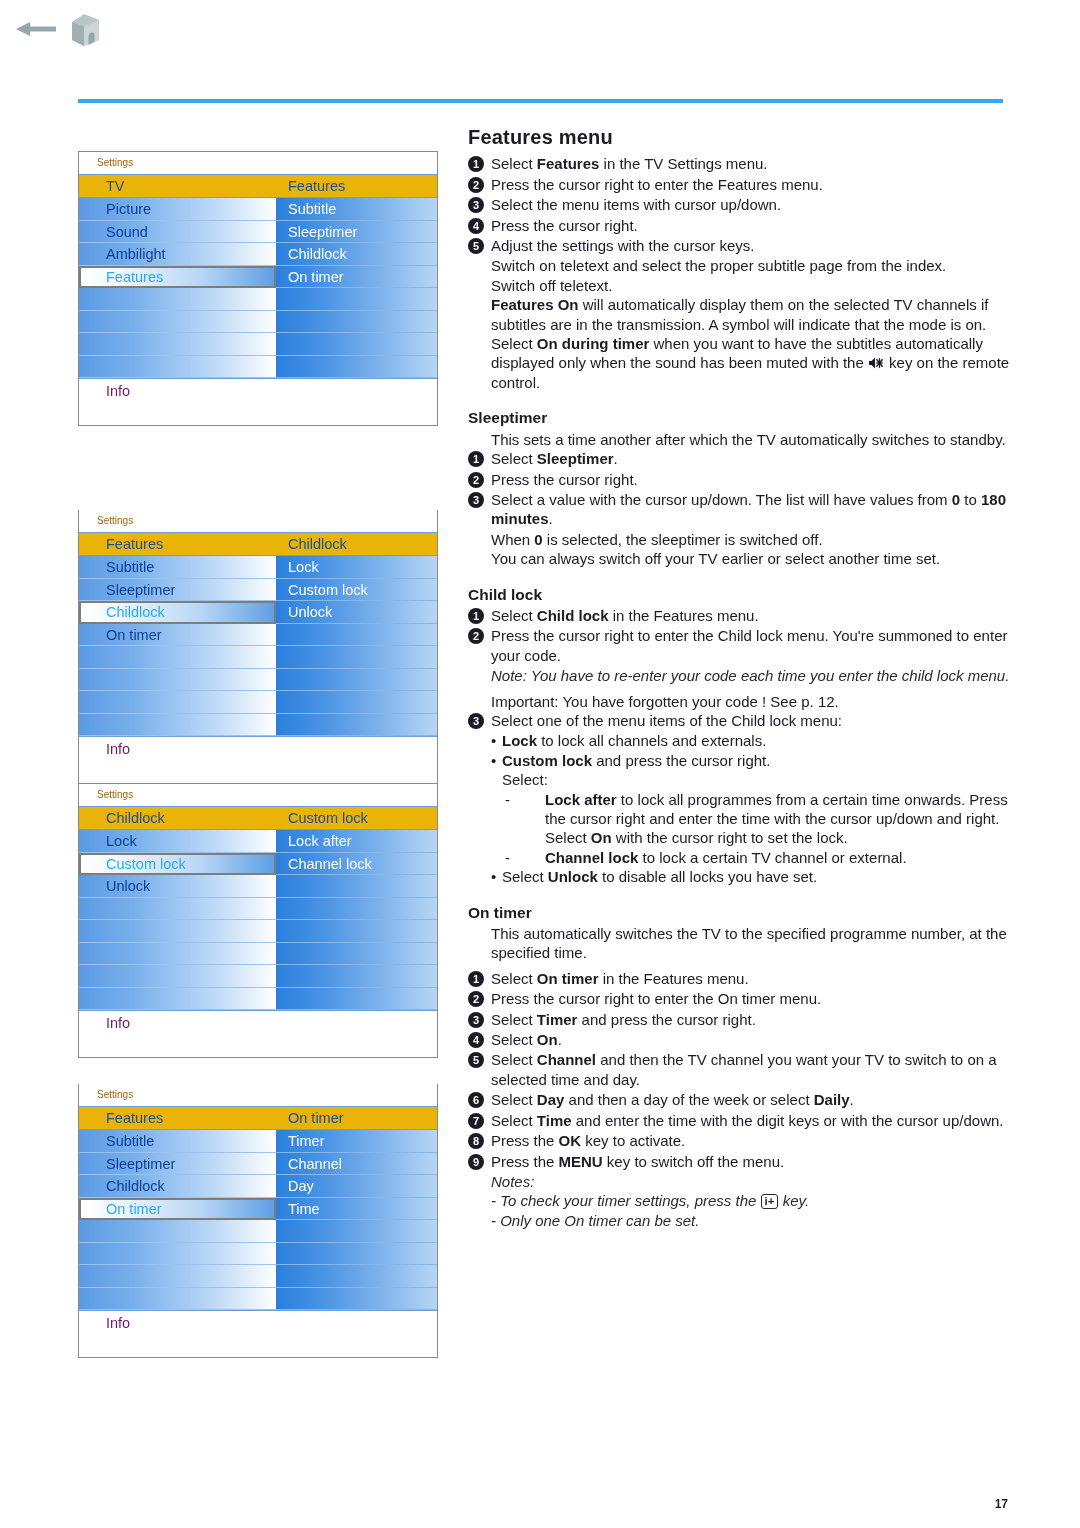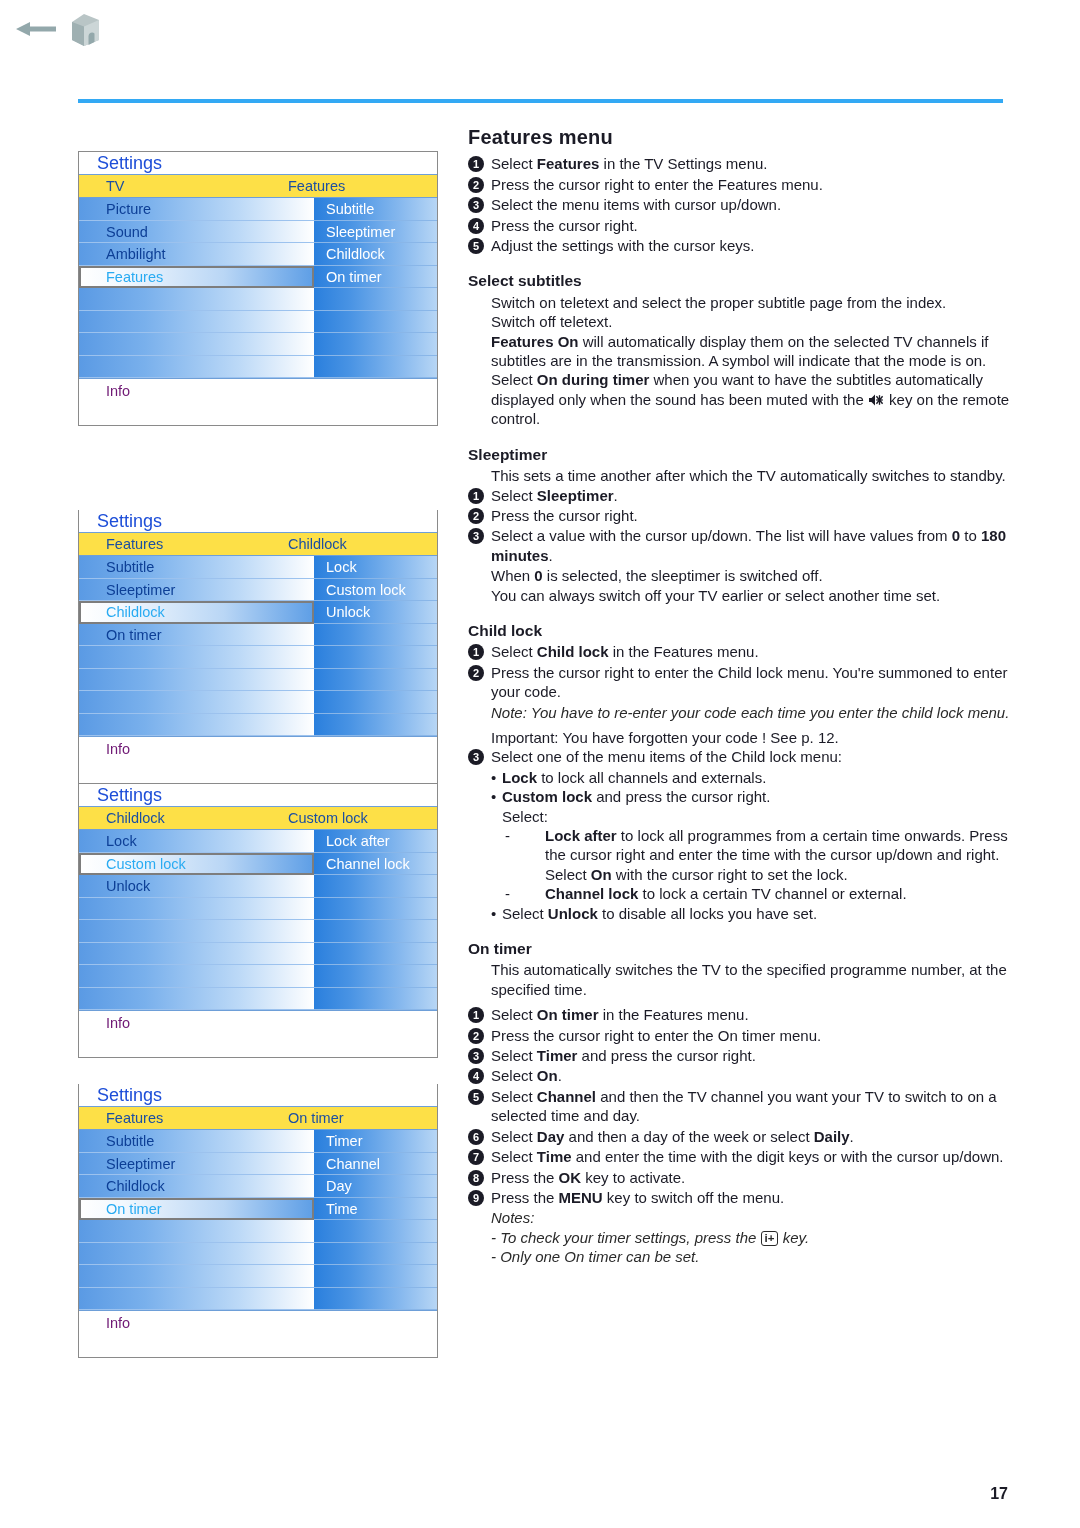--- a/index.html
+++ b/index.html
@@ -30,35 +30,35 @@
     box-sizing:border-box;
     width:360px;
     margin-bottom:0;
   }
   .menu + .menu{border-top:none;}
   .menu.gap{margin-top:84px;}
   .menu.gap2{margin-top:26px;}
 
   .m-title{
     height:22px;line-height:22px;
-    font-size:18px;color:#1d4ed8;
+    font-size:10px;color:#a16207;
     padding-left:18px;
     border-bottom:1px solid #6e9fd8;
     background:#fff;
   }
   .m-heads{
     display:flex;height:22px;line-height:22px;
-    font-size:14.5px;color:#1c4fa1;background:#fde047;
+    font-size:14.5px;color:#1c4fa1;background:#eab308;
     border-bottom:1px solid #6e9fd8;
   }
   .m-heads .h-left{width:197px;box-sizing:border-box;padding-left:27px;}
   .m-heads .h-right{flex:1;box-sizing:border-box;padding-left:12px;}
 
   .m-body{display:flex;}
-  .col-left{width:235px;}
+  .col-left{width:197px;}
   .col-right{flex:1;}
 
   .row{
     height:22.5px;line-height:22.5px;
     font-size:14.5px;
     box-sizing:border-box;
     position:relative;
     white-space:nowrap;
     overflow:hidden;
   }
@@ -127,22 +127,22 @@
     display:inline-block;width:17px;height:14px;vertical-align:-2px;
     position:relative;
   }
   .ikey{
     display:inline-block;border:1.6px solid #2a2a2a;border-radius:3px;
     font-size:11.5px;font-weight:bold;font-style:normal;
     padding:0px 3px;line-height:13px;vertical-align:1px;
     font-family:"Liberation Sans", sans-serif;
   }
   .pageno{
-    position:absolute;right:72px;bottom:25px;
-    font-size:16px;font-weight:bold;color:#1b1b26;
+    position:absolute;right:72px;bottom:17px;
+    font-size:12px;font-weight:bold;color:#1b1b26;
   }
   .spacer6{height:6px;}
 </style>
 </head>
 <body>
 
 <div class="topbar">
   <div class="back-arrow">
     <svg width="46" height="26" viewBox="0 0 46 26" xmlns="http://www.w3.org/2000/svg">
       <path d="M2 13 L16 6 L16 10.5 L42 10.5 L42 15.5 L16 15.5 L16 20 Z" fill="#93a8ab"></path>
@@ -308,21 +308,20 @@
     <div class="step">
       <span class="num">4</span>
       <span class="txt">Press the cursor right.</span>
     </div>
     <div class="step">
       <span class="num">5</span>
       <span class="txt">Adjust the settings with the cursor keys.</span>
     </div>
   </div>
 
-  <h2 class="sub">Select subtitles</h2>
   <div class="para">
     <div>Switch on teletext and select the proper subtitle page from the index.</div>
     <div>Switch off teletext.</div>
     <div><b>Features On</b> will automatically display them on the selected TV channels if subtitles are in the transmission. A symbol will indicate that the mode is on.</div>
     <div>Select <b>On during timer</b> when you want to have the subtitles automatically displayed only when the sound has been muted with the <span class="mute-glyph"><svg width="17" height="14" viewBox="0 0 17 14" xmlns="http://www.w3.org/2000/svg">
             <path d="M1 5 L3.5 5 L7 1.6 L7 12.4 L3.5 9 L1 9 Z" fill="#1b1b26"></path>
             <path d="M8.4 3.2 L14.6 10.8 M14.6 3.2 L8.4 10.8" stroke="#1b1b26" stroke-width="1.4"></path>
             <path d="M11.5 2.2 L11.5 11.8" stroke="#1b1b26" stroke-width="1.3"></path>
             <path d="M8.2 7 L14.8 7" stroke="#1b1b26" stroke-width="1.3"></path>
           </svg></span> key on the remote control.</div>

